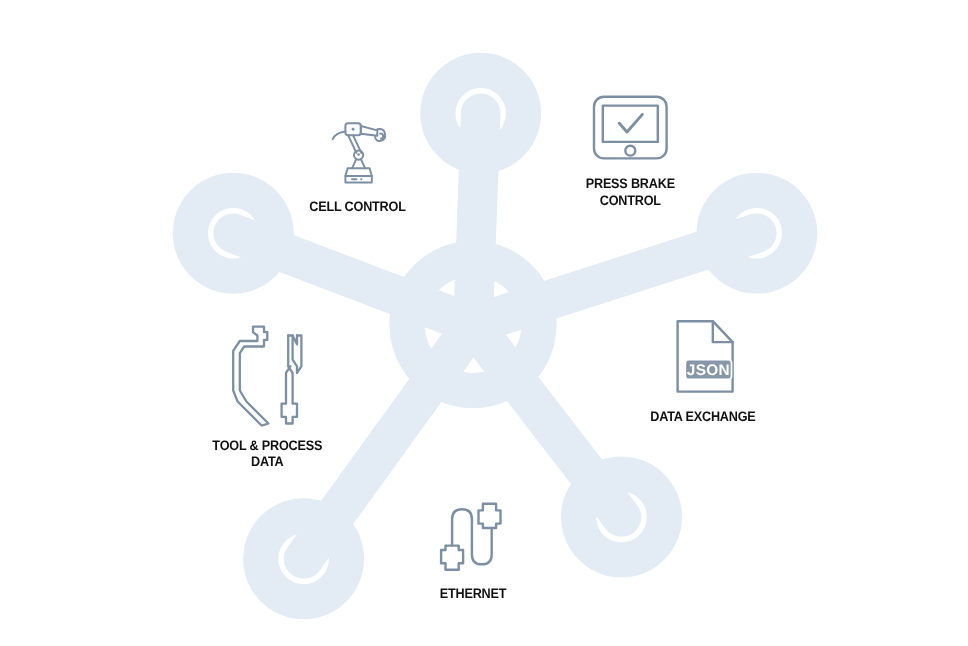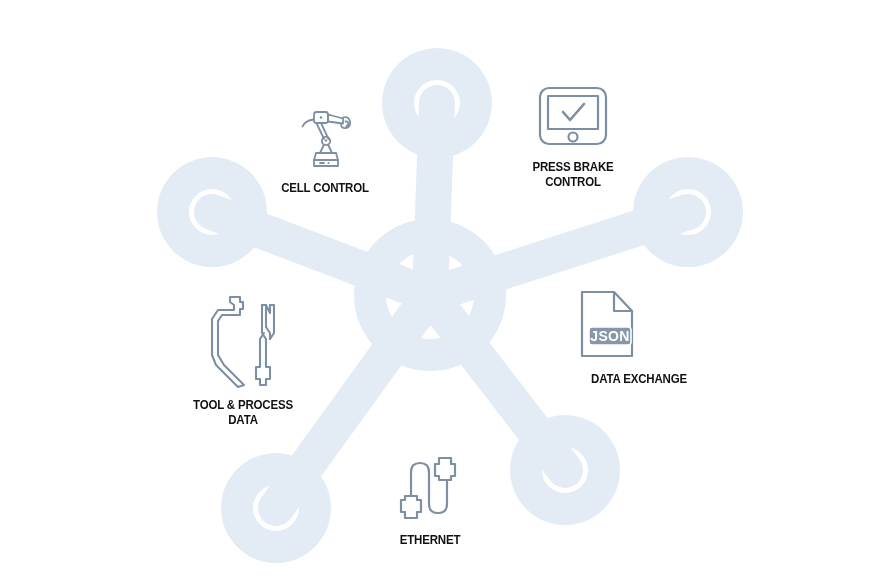--- a/index.html
+++ b/index.html
@@ -109,21 +109,21 @@
         <rect x="3" y="3" width="66" height="56" rx="9"></rect>
         <rect x="11" y="11" width="50" height="33"></rect>
         <path d="M26 27 L33 35 L47 19" stroke-width="2.6"></path>
         <circle cx="36" cy="52" r="4.5"></circle>
       </g>
     </svg>
   </div>
   <div class="node-label" style="left:503px; top:160px; width:140px;">PRESS BRAKE
 CONTROL</div>
 
-  <div class="icon-wrap" style="left:580px; top:290px;">
+  <div class="icon-wrap" style="left:614px; top:290px;">
     <svg width="54" height="68" viewBox="0 0 54 68">
       <g fill="none" stroke="#7d8fa3" stroke-width="2.2" stroke-linejoin="round" stroke-linecap="round">
         <path d="M2 2 L34 2 L52 21 L52 66 L2 66 Z"></path>
         <path d="M34 2 L34 21 L52 21"></path>
       </g>
       <g>
         <rect x="9" y="37" width="42" height="18" rx="3" fill="#8796a8" stroke="#ffffff" stroke-width="1.6"></rect>
         <text x="30" y="50.5" text-anchor="middle" fill="#ffffff" font-family="Liberation Sans, sans-serif" font-size="14" font-weight="bold" letter-spacing="0.3">JSON</text>
       </g>
     </svg>

